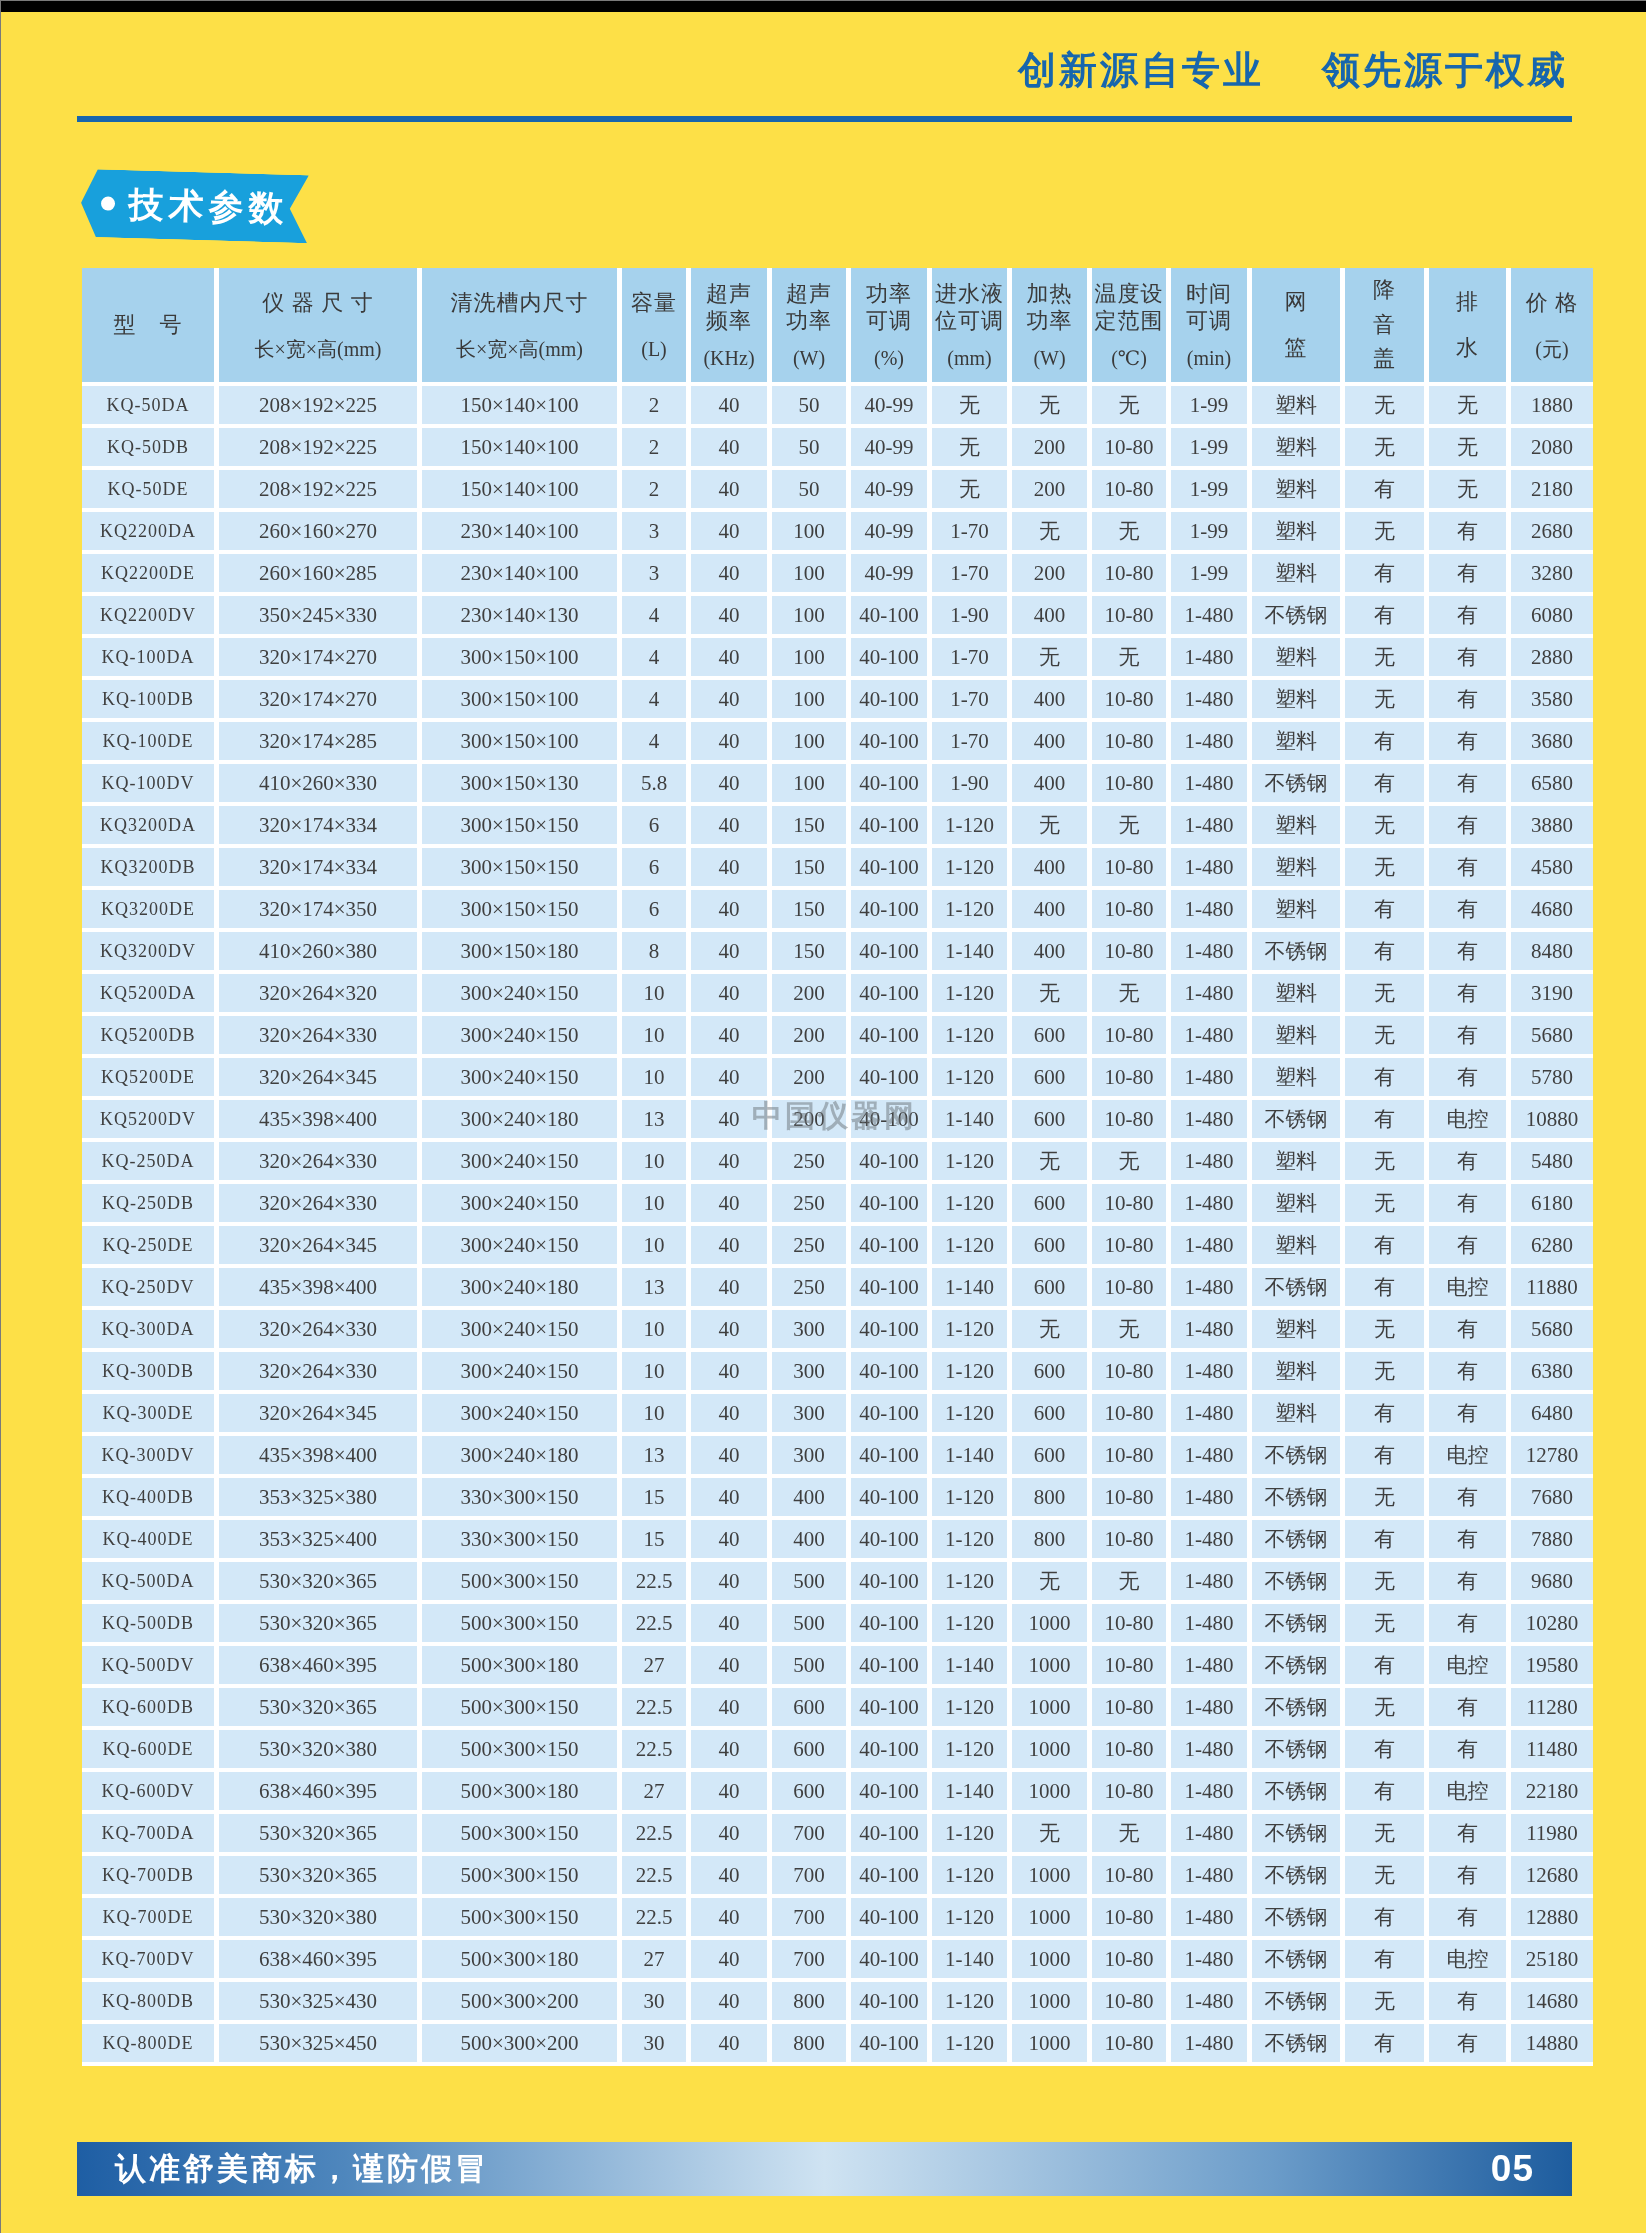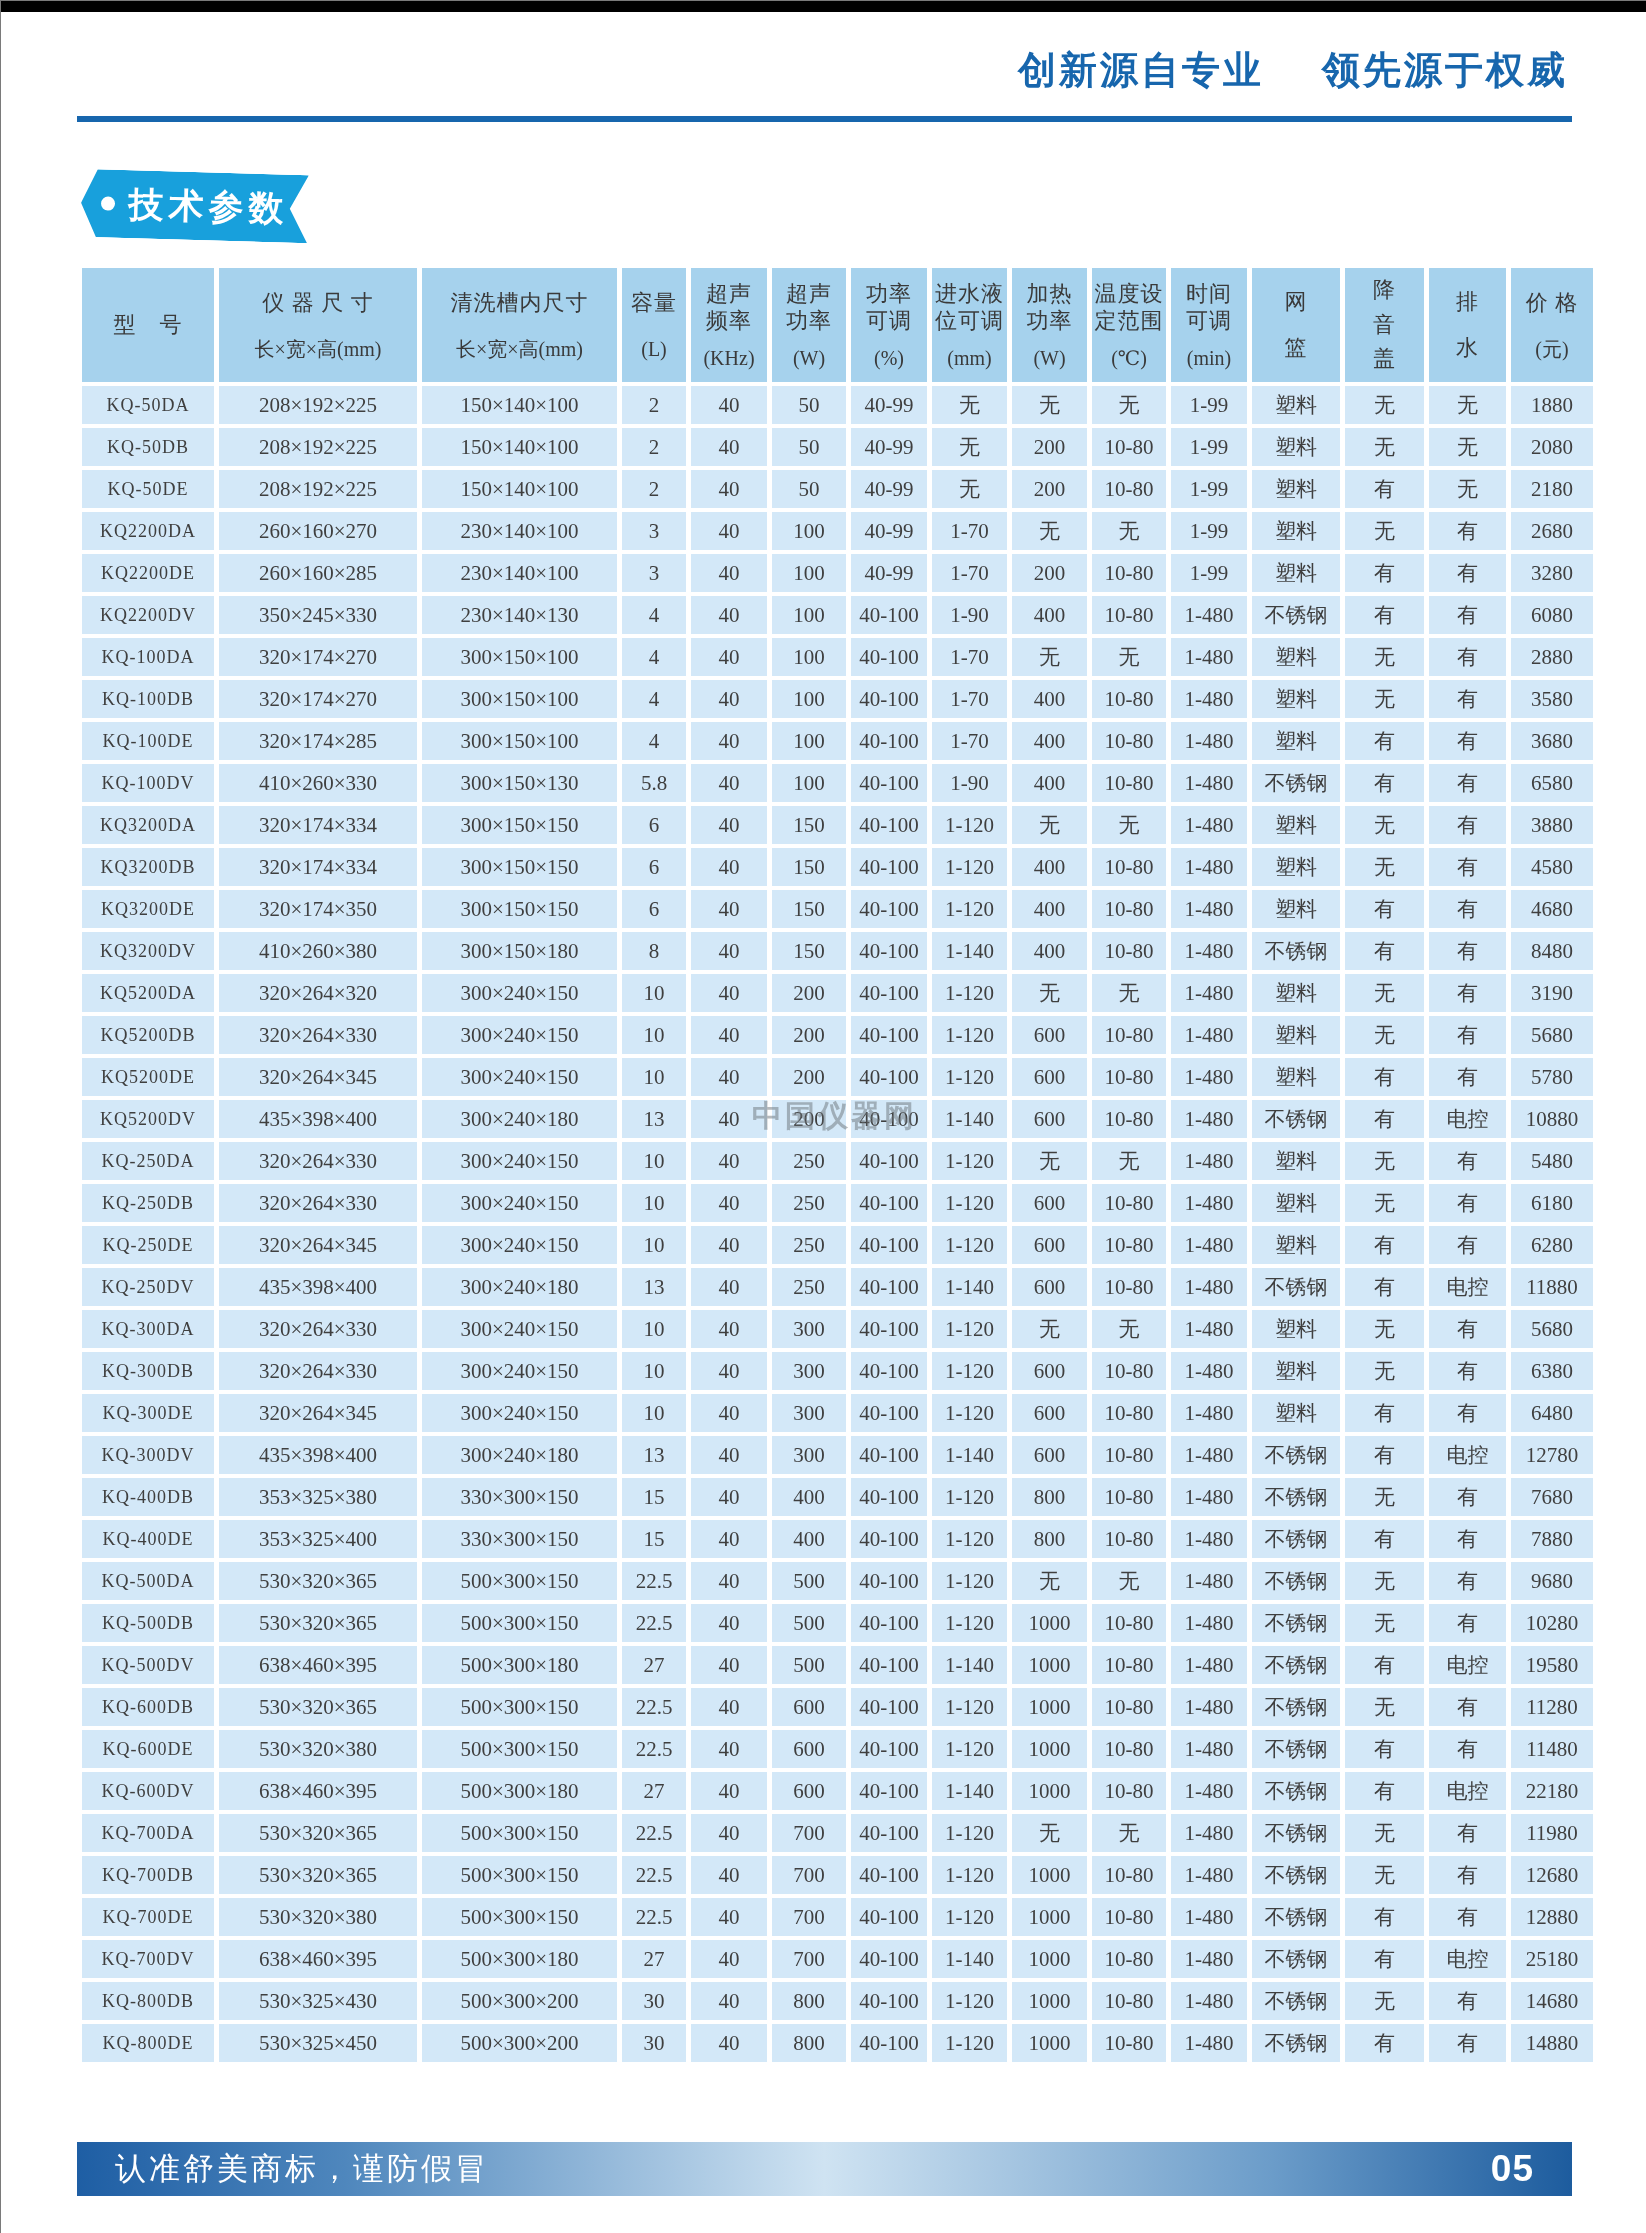--- a/index.html
+++ b/index.html
@@ -1,21 +1,21 @@
 <!DOCTYPE html>
 <html style="--accent: #1766ad; --badge: #18a0dc; --header-bg: #a6d2ed; --row-bg: #d3e8f8; --cell-text: #3f3f3f; --footer-d1: #1e5ea4; --footer-lt: #cfe3f2; --footer-d2: #1d5c9e;"><head>
 <meta charset="utf-8">
 <style>
   :root{
     --accent:#1766ad; --badge:#18a0dc; --header-bg:#a6d2ed; --row-bg:#d3e8f8;
     --cell-text:#3f3f3f; --footer-d1:#1e5ea4; --footer-lt:#cfe3f2; --footer-d2:#1d5c9e;
   }
   html,body{margin:0;padding:0;background:#e8e8e8;}
   .page{
-    position:relative; width:1647px; height:2234px; background:#ffffff;
+    position:relative; width:1647px; height:2234px; background:#fde047;
     border:1px solid #7a7a7a; box-sizing:border-box; overflow:hidden;
     font-family:"Liberation Sans",sans-serif;
   }
   .top-bar{position:absolute;left:0;top:0;width:100%;height:11px;background:#000;}
   .slogan{
     position:absolute; top:44px; right:78px; color:var(--accent);
     font-size:38px; font-weight:bold; letter-spacing:3px; white-space:nowrap;
   }
   .slogan .gap{display:inline-block;width:58px;}
   .rule{position:absolute; left:76px; top:115px; width:1495px; height:6px; background:var(--accent);}
@@ -46,21 +46,21 @@
   .watermark{
     position:absolute; left:751px; top:1095px; font-size:30px; font-weight:bold;
     color:rgba(108,115,122,0.5); letter-spacing:3px; z-index:5; white-space:nowrap;
   }
   .footer-bar{
     position:absolute; left:76px; top:2141px; width:1495px; height:54px;
     background:linear-gradient(90deg,var(--footer-d1) 0%,#4f87bd 18%,var(--footer-lt) 50%,#6b9cc9 80%,var(--footer-d2) 100%);
     display:flex; align-items:center; justify-content:space-between;
     padding:0 38px; box-sizing:border-box;
   }
-  .footer-note{color:#fff;font-size:31px;font-weight:normal;letter-spacing:3px;}
+  .footer-note{color:#fff;font-size:31px;font-weight:bold;letter-spacing:3px;}
   .page-number{color:#fff;font-size:37px;font-weight:bold;letter-spacing:1px;}
 </style>
 </head>
 <body>
 
 <div class="page">
 
   <div class="top-bar"></div>
 
   <div class="slogan">

